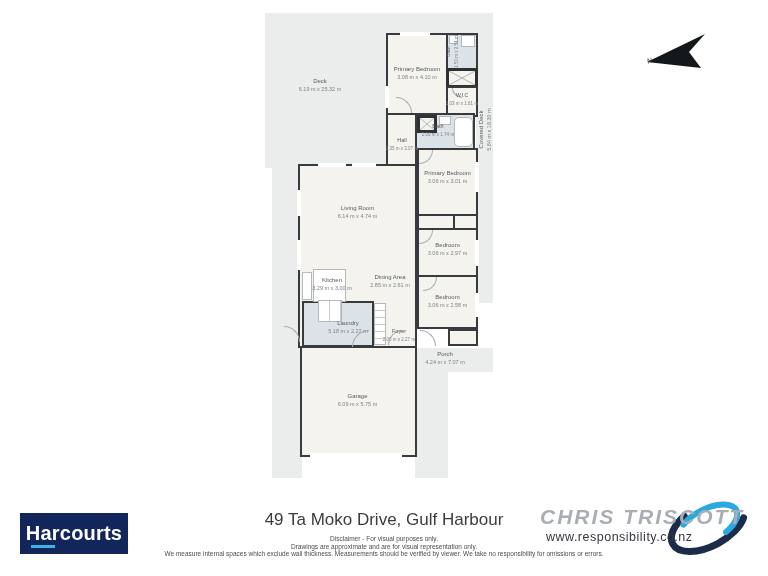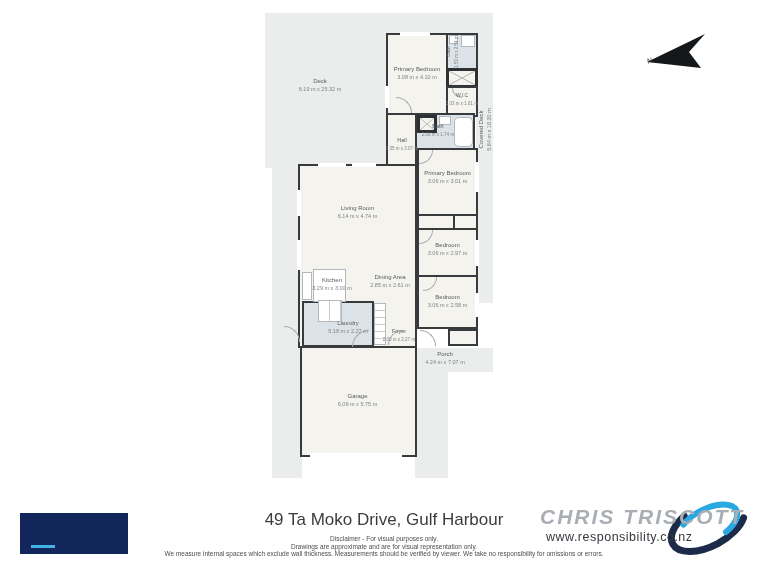--- a/index.html
+++ b/index.html
@@ -177,20 +177,21 @@
   <div class="abs" style="left:645px;top:32px;width:64px;height:44px;">
     <svg viewBox="0 0 64 44" width="64" height="44">
         <polygon points="2,30 60,2 44,20 56,36" fill="#15181a"></polygon>
       </svg>
   </div>
   <div class="north-n">N</div>
 
 </div>
 
 <div class="harcourts">
+  <span class="word">Harcourts</span>
   <span class="bar"></span>
 </div>
 
 <div class="address">49 Ta Moko Drive, Gulf Harbour</div>
 
 <div class="disclaimer">
   <div>Disclaimer - For visual purposes only.</div>
   <div>Drawings are approximate and are for visual representation only.</div>
   <div>We measure internal spaces which exclude wall thickness. Measurements should be verified by viewer. We take no responsibility for omissions or errors.</div>
 </div>

